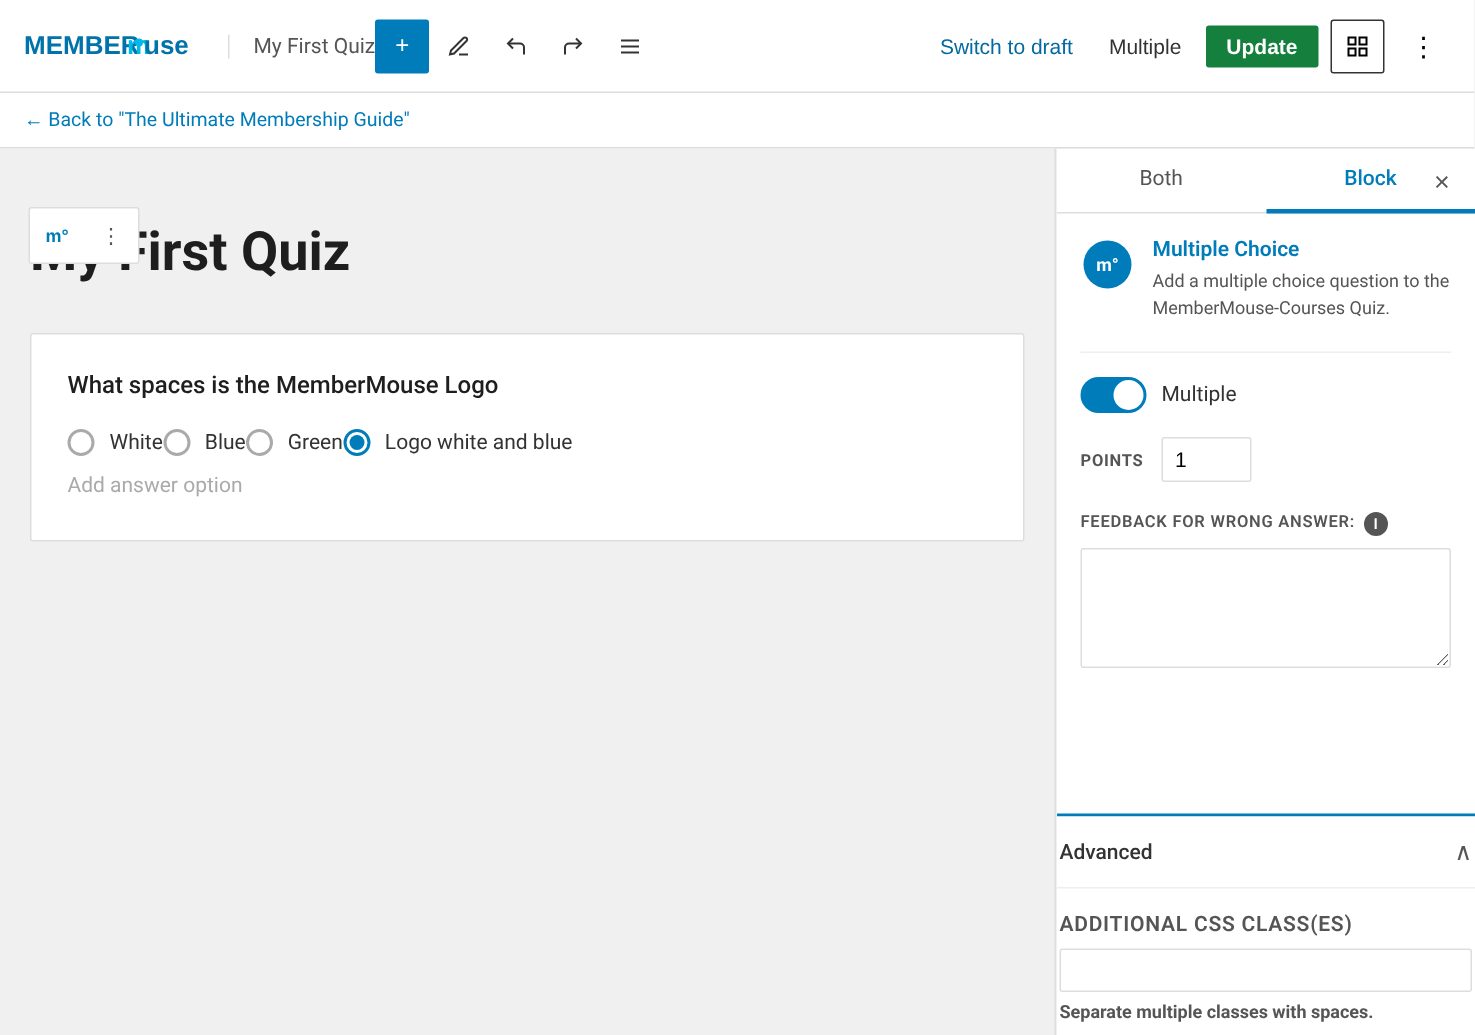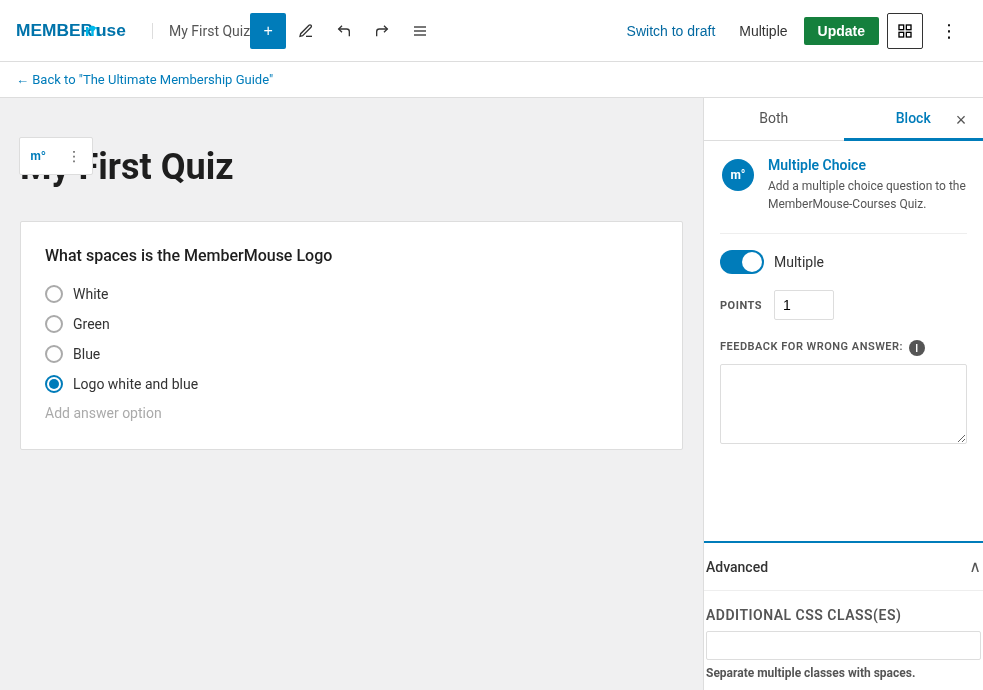--- a/index.html
+++ b/index.html
@@ -190,22 +190,21 @@
       padding: 24px;
     }
     .question-text {
       font-size: 16px;
       font-weight: 500;
       margin-bottom: 20px;
       color: #1e1e1e;
     }
     .answer-options {
       display: flex;
-      flex-direction: column;
-      gap: 12px;
+      flex-direction: row;
     }
     .answer-option {
       display: flex;
       align-items: center;
       gap: 10px;
     }
     .radio-circle {
       width: 18px;
       height: 18px;
       border-radius: 50%;
@@ -562,26 +561,26 @@
         <div class="question-text">What spaces is the MemberMouse Logo</div>
         <div class="answer-options">
 
           <div class="answer-option">
             <div class="radio-circle"></div>
             <span class="answer-label">White</span>
           </div>
 
           <div class="answer-option">
             <div class="radio-circle"></div>
-            <span class="answer-label">Green</span>
+            <span class="answer-label">Blue</span>
           </div>
 
           <div class="answer-option">
             <div class="radio-circle"></div>
-            <span class="answer-label">Blue</span>
+            <span class="answer-label">Green</span>
           </div>
 
           <div class="answer-option">
             <div class="radio-circle selected"></div>
             <span class="answer-label">Logo white and blue</span>
           </div>
 
         </div>
         <div class="add-answer-link">Add answer option</div>
       </div>

